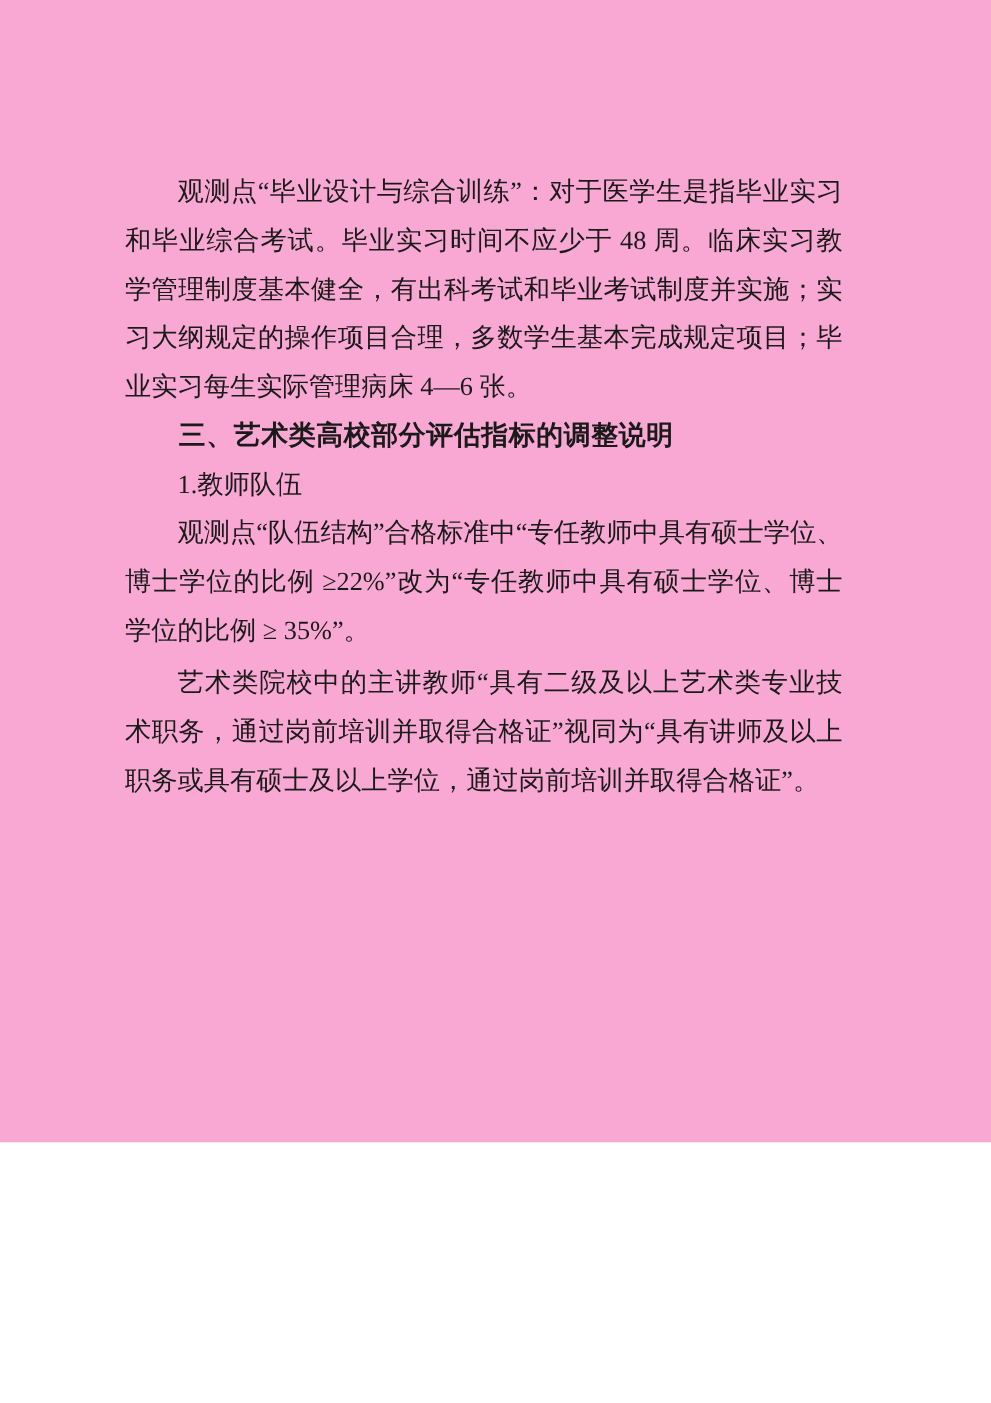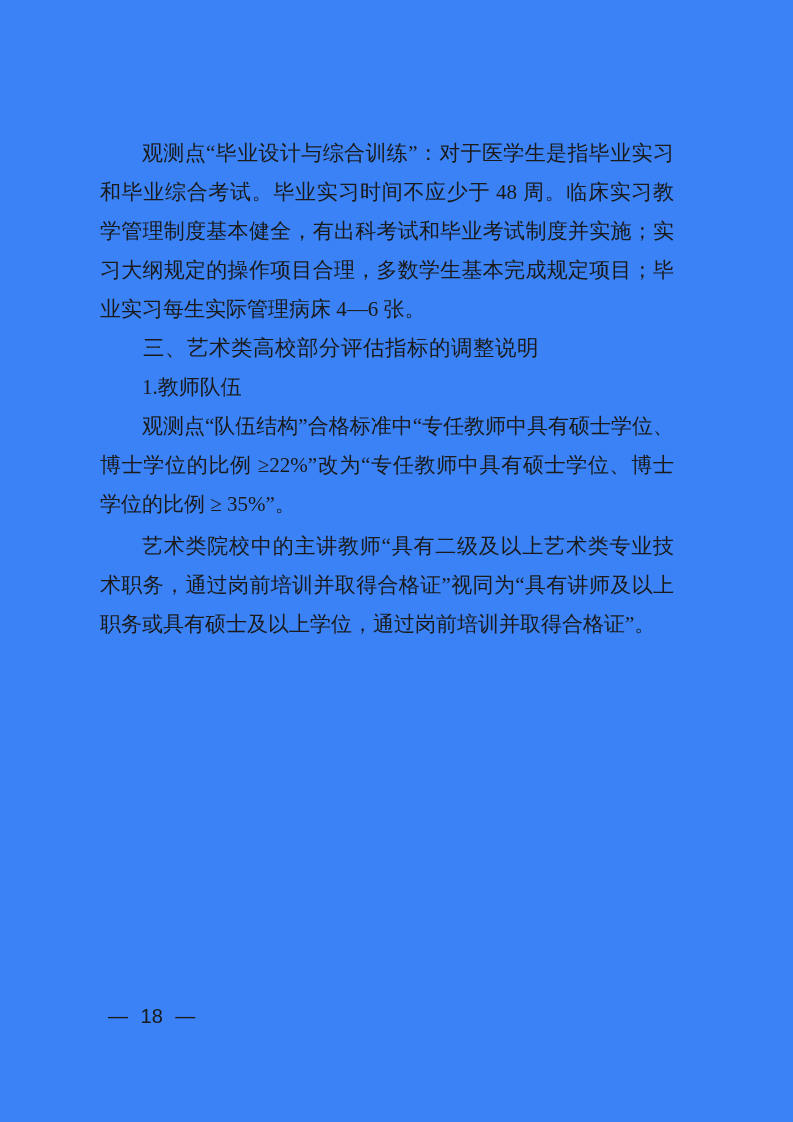--- a/index.html
+++ b/index.html
@@ -3,22 +3,22 @@
 <meta charset="utf-8">
 <style>
   html, body {
     margin: 0;
     padding: 0;
     background: #ffffff;
   }
   .page {
     position: relative;
     width: 793px;
-    height: 1122px;
-    background: #3b82f6;
+    height: 914px;
+    background: #f9a8d4;
     overflow: hidden;
     font-family: "Liberation Serif", serif;
     color: #1a1a1a;
   }
   .content {
     position: absolute;
     top: 134px;
     left: 100px;
     width: 574px;
     font-size: 21px;
@@ -27,21 +27,21 @@
     text-justify: inter-character;
   }
   .content p {
     margin: 0;
     text-indent: 2em;
   }
   .section-heading {
     margin: 0;
     text-indent: 2em;
     font-family: "Liberation Sans", "DejaVu Sans", sans-serif;
-    font-weight: normal;
+    font-weight: bold;
     font-size: 21.5px;
     line-height: 39px;
     text-align: left;
     letter-spacing: 0.5px;
   }
   .sub-item {
     text-align: left;
   }
   .para-spaced {
     margin-top: 3px !important;

